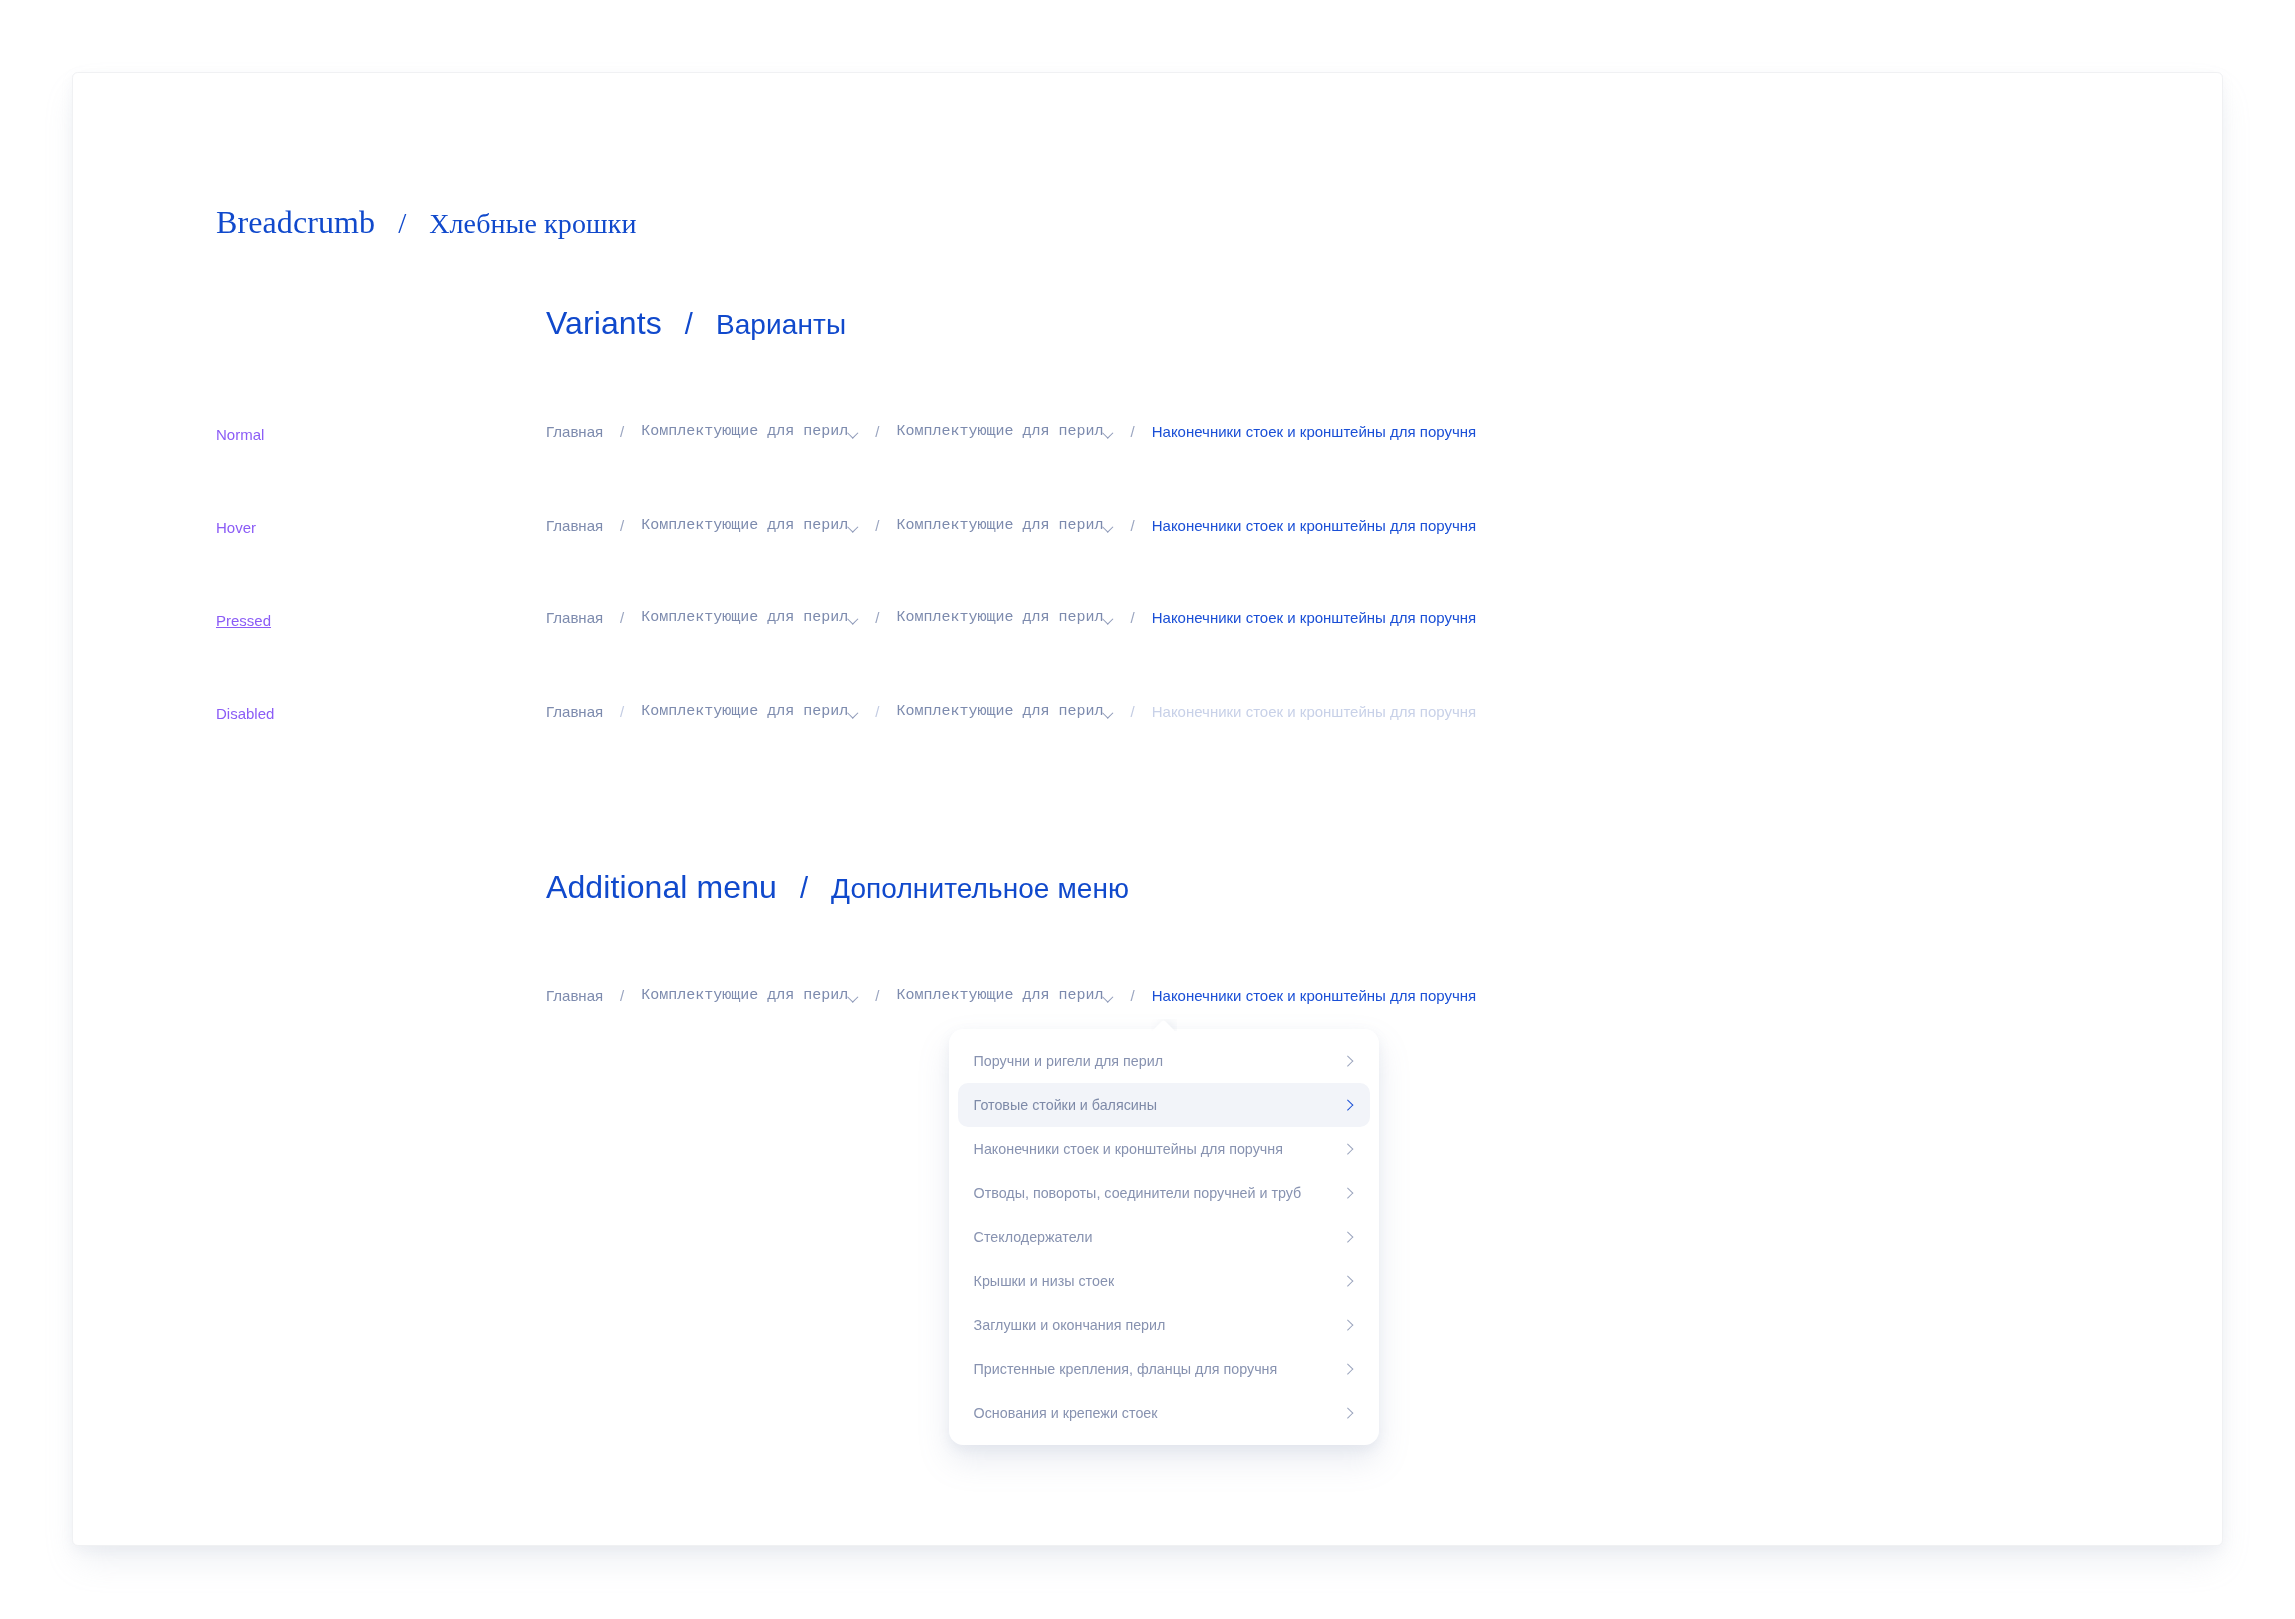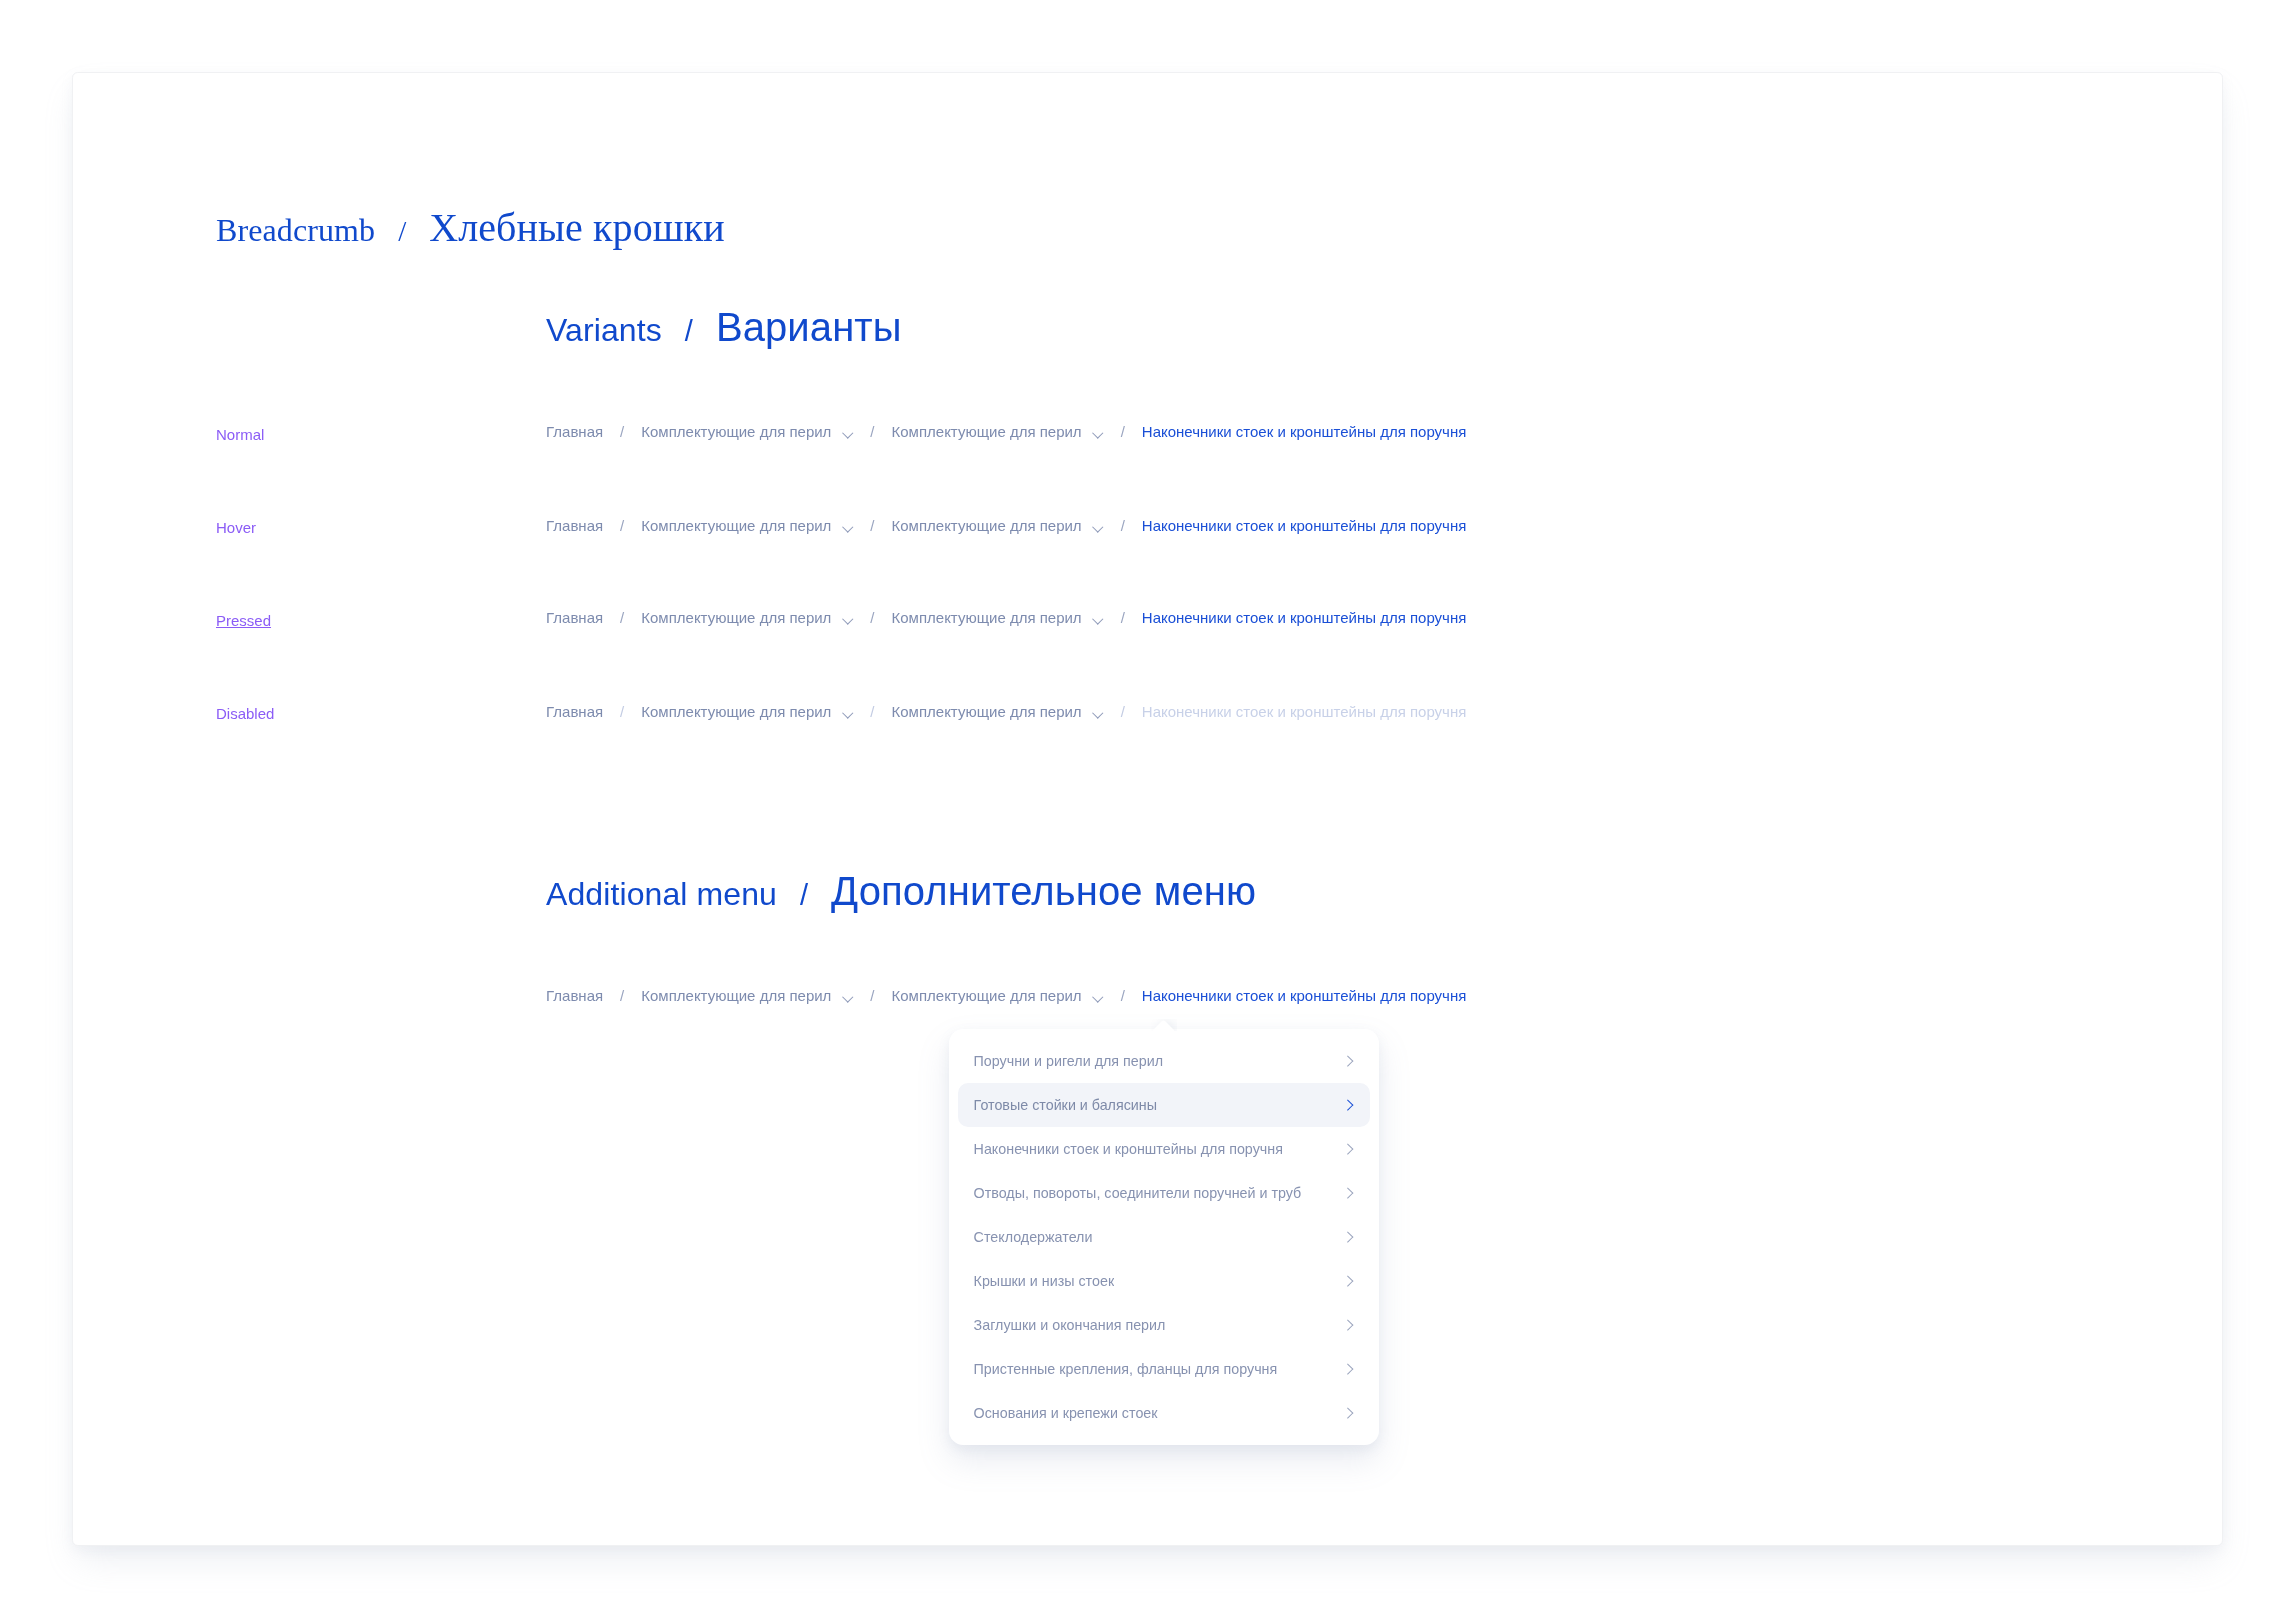--- a/index.html
+++ b/index.html
@@ -37,21 +37,21 @@
   
   .title-row {
     position: absolute;
     display: flex;
     align-items: baseline;
     white-space: nowrap;
     color: #1049cc;
   }
   .title-main   { font-size: 32px; font-weight: 400; letter-spacing: 0.1px; }
   .title-sep    { font-size: 29px; font-weight: 400; margin: 0 23px; }
-  .title-alt    { font-size: 40px; font-weight: 400; letter-spacing: 0.1px; }
+  .title-alt    { font-size: 28px; font-weight: 400; letter-spacing: 0.1px; }
 
   #page-title-row      { left: 143px;  top: 131px; font-family: Liberation Serif, serif; }
   #variants-title-row  { left: 473px;  top: 232px; }
   #addmenu-title-row   { left: 473px;  top: 796px; }
 
   
   .state-label {
     position: absolute;
     left: 143px;
     font-size: 15px;
@@ -71,21 +71,21 @@
     line-height: 1;
   }
 
   .crumb-link {
     color: #7d8bae;
     text-decoration: none;
     display: inline-flex;
     align-items: center;
     white-space: nowrap;
   }
-  .crumb-link.has-menu { gap: 12px; }
+  .crumb-link.has-menu { gap: 0; font-family: Liberation Mono, monospace; }
 
   .crumb-sep {
     color: #9aa5c0;
     margin: 0 17px;
     font-size: 15px;
     flex: none;
   }
 
   .crumb-current {
     color: #1a4fd6;

